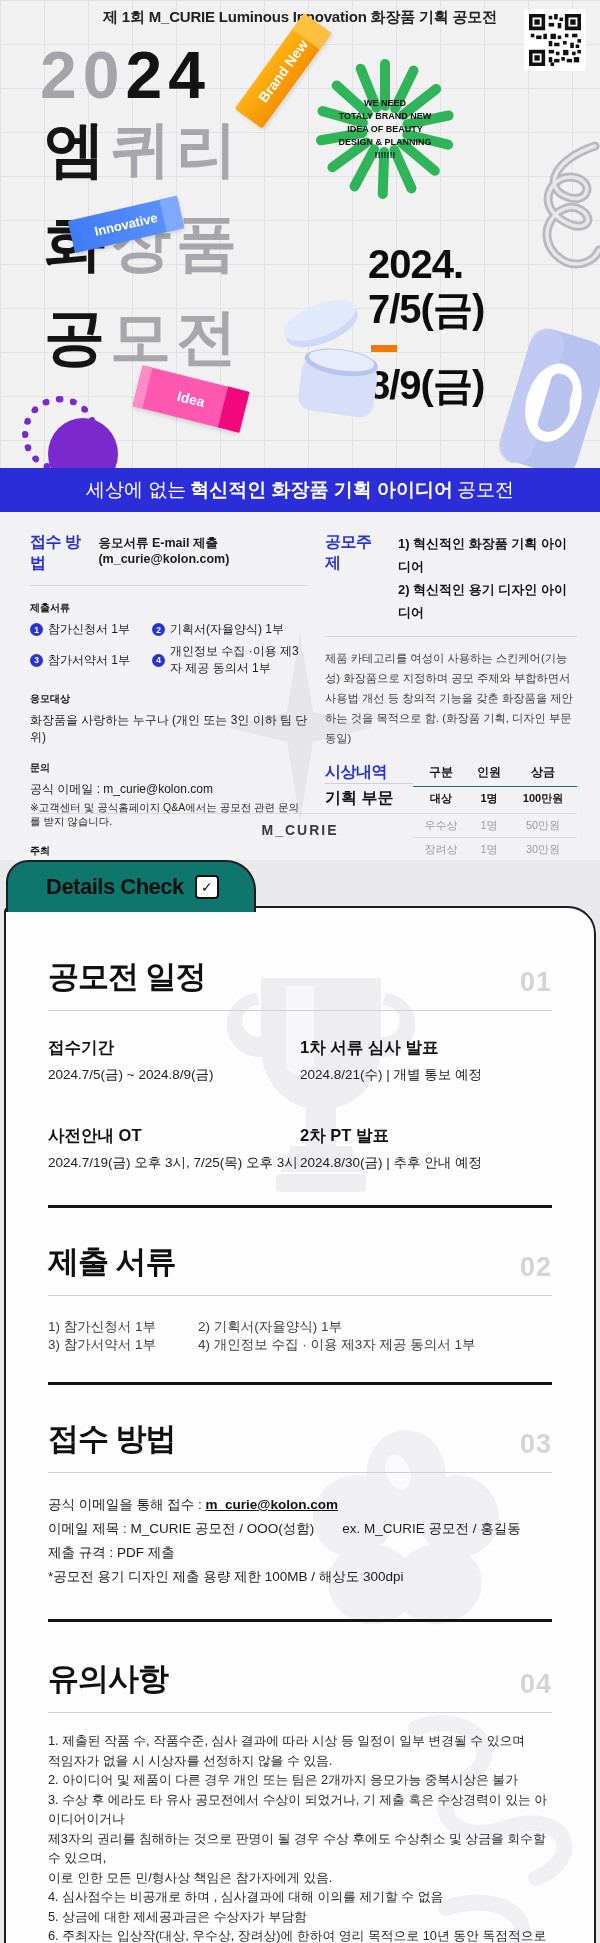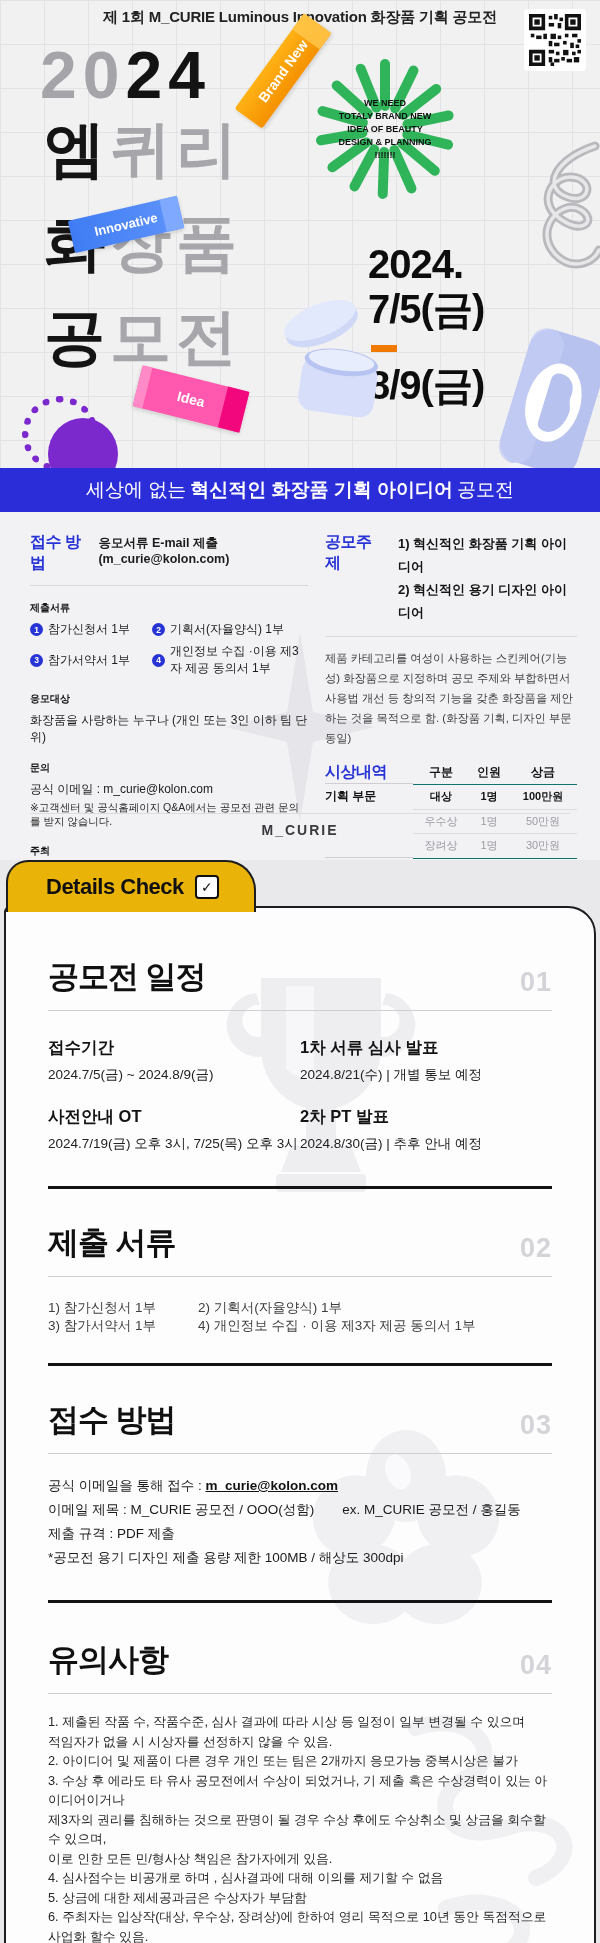--- a/index.html
+++ b/index.html
@@ -66,50 +66,50 @@
     font-size:8.5px;font-weight:700;align-items:center;justify-content:center;flex:none;}
   .ptext{font-size:12px;color:#1c1c1c;margin:0;}
   .pnote{font-size:10.5px;color:#2a2a2a;margin:3px 0 0;}
   .theme-row{display:flex;gap:16px;}
   .theme-items{font-size:13px;font-weight:700;line-height:23px;color:#141414;}
   .thin-r{border:none;border-top:1px solid #d8d8dc;margin:12px 0 0;}
   .desc{font-size:11.3px;line-height:20px;color:#3c3c40;margin:11px 0 0;}
   .award{margin-top:14px;}
   .arow{display:grid;grid-template-columns:88px 56px 40px 68px;align-items:center;}
   .arow.head .c{font-size:12px;font-weight:800;color:#141414;text-align:center;}
-  .arow .name{font-size:12px;font-weight:800;color:#141414;}
+  .arow .name{font-size:16px;font-weight:800;color:#141414;}
   .arow .c{text-align:center;font-size:11px;}
   .arow.main .c{font-weight:800;color:#141414;border-top:1px solid #0f766e;padding:4px 0;}
   .arow.main .name{border-top:1px solid #cfcfd3;padding:4px 0;}
   .arow.sub .c{color:#9b9ba1;border-top:1px solid #dddde1;padding:4px 0;}
   .afoot{display:flex;gap:12px;border-top:1px solid #cfcfd3;margin-top:0;padding-top:7px;
     font-size:10.8px;color:#1c1c1c;align-items:baseline;}
   .afoot .k{font-weight:800;font-size:12px;}
   .logo-div{position:absolute;left:30px;right:30px;top:301px;border-top:1px solid #dcdcdf;}
   .mcurie{position:absolute;left:0;top:310px;width:100%;text-align:center;font-size:14px;
     font-weight:800;letter-spacing:2px;color:#3a3a3e;}
   .sparkle{position:absolute;left:225px;top:120px;opacity:.8;}
 
   
   .card-zone{position:absolute;left:0;top:860px;width:600px;height:1083px;background:#e9e9ec;}
-  .tab{position:absolute;left:6px;top:0;width:250px;height:52px;background:#eab308;z-index:2;
+  .tab{position:absolute;left:6px;top:0;width:250px;height:52px;background:#0f766e;z-index:2;
     border:2px solid #1d1d1f;border-bottom:none;border-radius:22px 30px 0 0;
     display:flex;align-items:center;gap:11px;padding-left:38px;box-sizing:border-box;}
   .tab-label{font-size:22px;font-weight:900;letter-spacing:-0.5px;color:#101010;}
   .checkbox{width:20px;height:20px;border:2.5px solid #101010;border-radius:4px;background:#fff;
     display:flex;align-items:center;justify-content:center;font-size:14px;font-weight:900;color:#101010;}
   .card{position:absolute;left:4px;right:4px;top:46px;bottom:-4px;background:#fdfdfe;
     border:2px solid #1d1d1f;border-radius:6px 28px 0 0;z-index:1;overflow:hidden;}
   .card-content{position:relative;padding:0 42px;z-index:1;}
   .sec-head{display:flex;justify-content:space-between;align-items:flex-end;}
   .sec-title{font-size:31px;font-weight:900;letter-spacing:-1px;color:#101010;}
   .sec-num{font-size:27px;font-weight:800;color:#d4d4d8;letter-spacing:1px;}
   .rule-thin{border:none;border-top:1px solid #cfcfd3;margin:12px 0 0;}
   .rule-thick{border:none;border-top:3px solid #141414;margin:0;}
-  .s1-grid{display:grid;grid-template-columns:1fr 1fr;row-gap:22px;padding:26px 0 33px;}
+  .s1-grid{display:grid;grid-template-columns:1fr 1fr;row-gap:41px;padding:26px 0 33px;}
   .s1-grid .lab{font-size:16.5px;font-weight:800;color:#131313;margin-bottom:7px;}
   .s1-grid .val{font-size:13.5px;color:#222;}
   .mt-s2{margin-top:33px;} .mt-s3{margin-top:33px;} .mt-s4{margin-top:36px;}
   .s2-grid{display:grid;grid-template-columns:150px 1fr;font-size:13.5px;color:#404040;
     padding:22px 0 28px;}
   .s3-lines{padding:20px 0 30px;font-size:13.5px;color:#1b1b1b;line-height:24px;}
   .s3-lines .em-link{font-weight:800;text-decoration:underline;color:#111;}
   .s3-lines .ex{margin-left:28px;}
   .s4-notes{padding:18px 0 28px;font-size:12.8px;line-height:19.5px;color:#262626;}
   .wm{position:absolute;z-index:0;}

